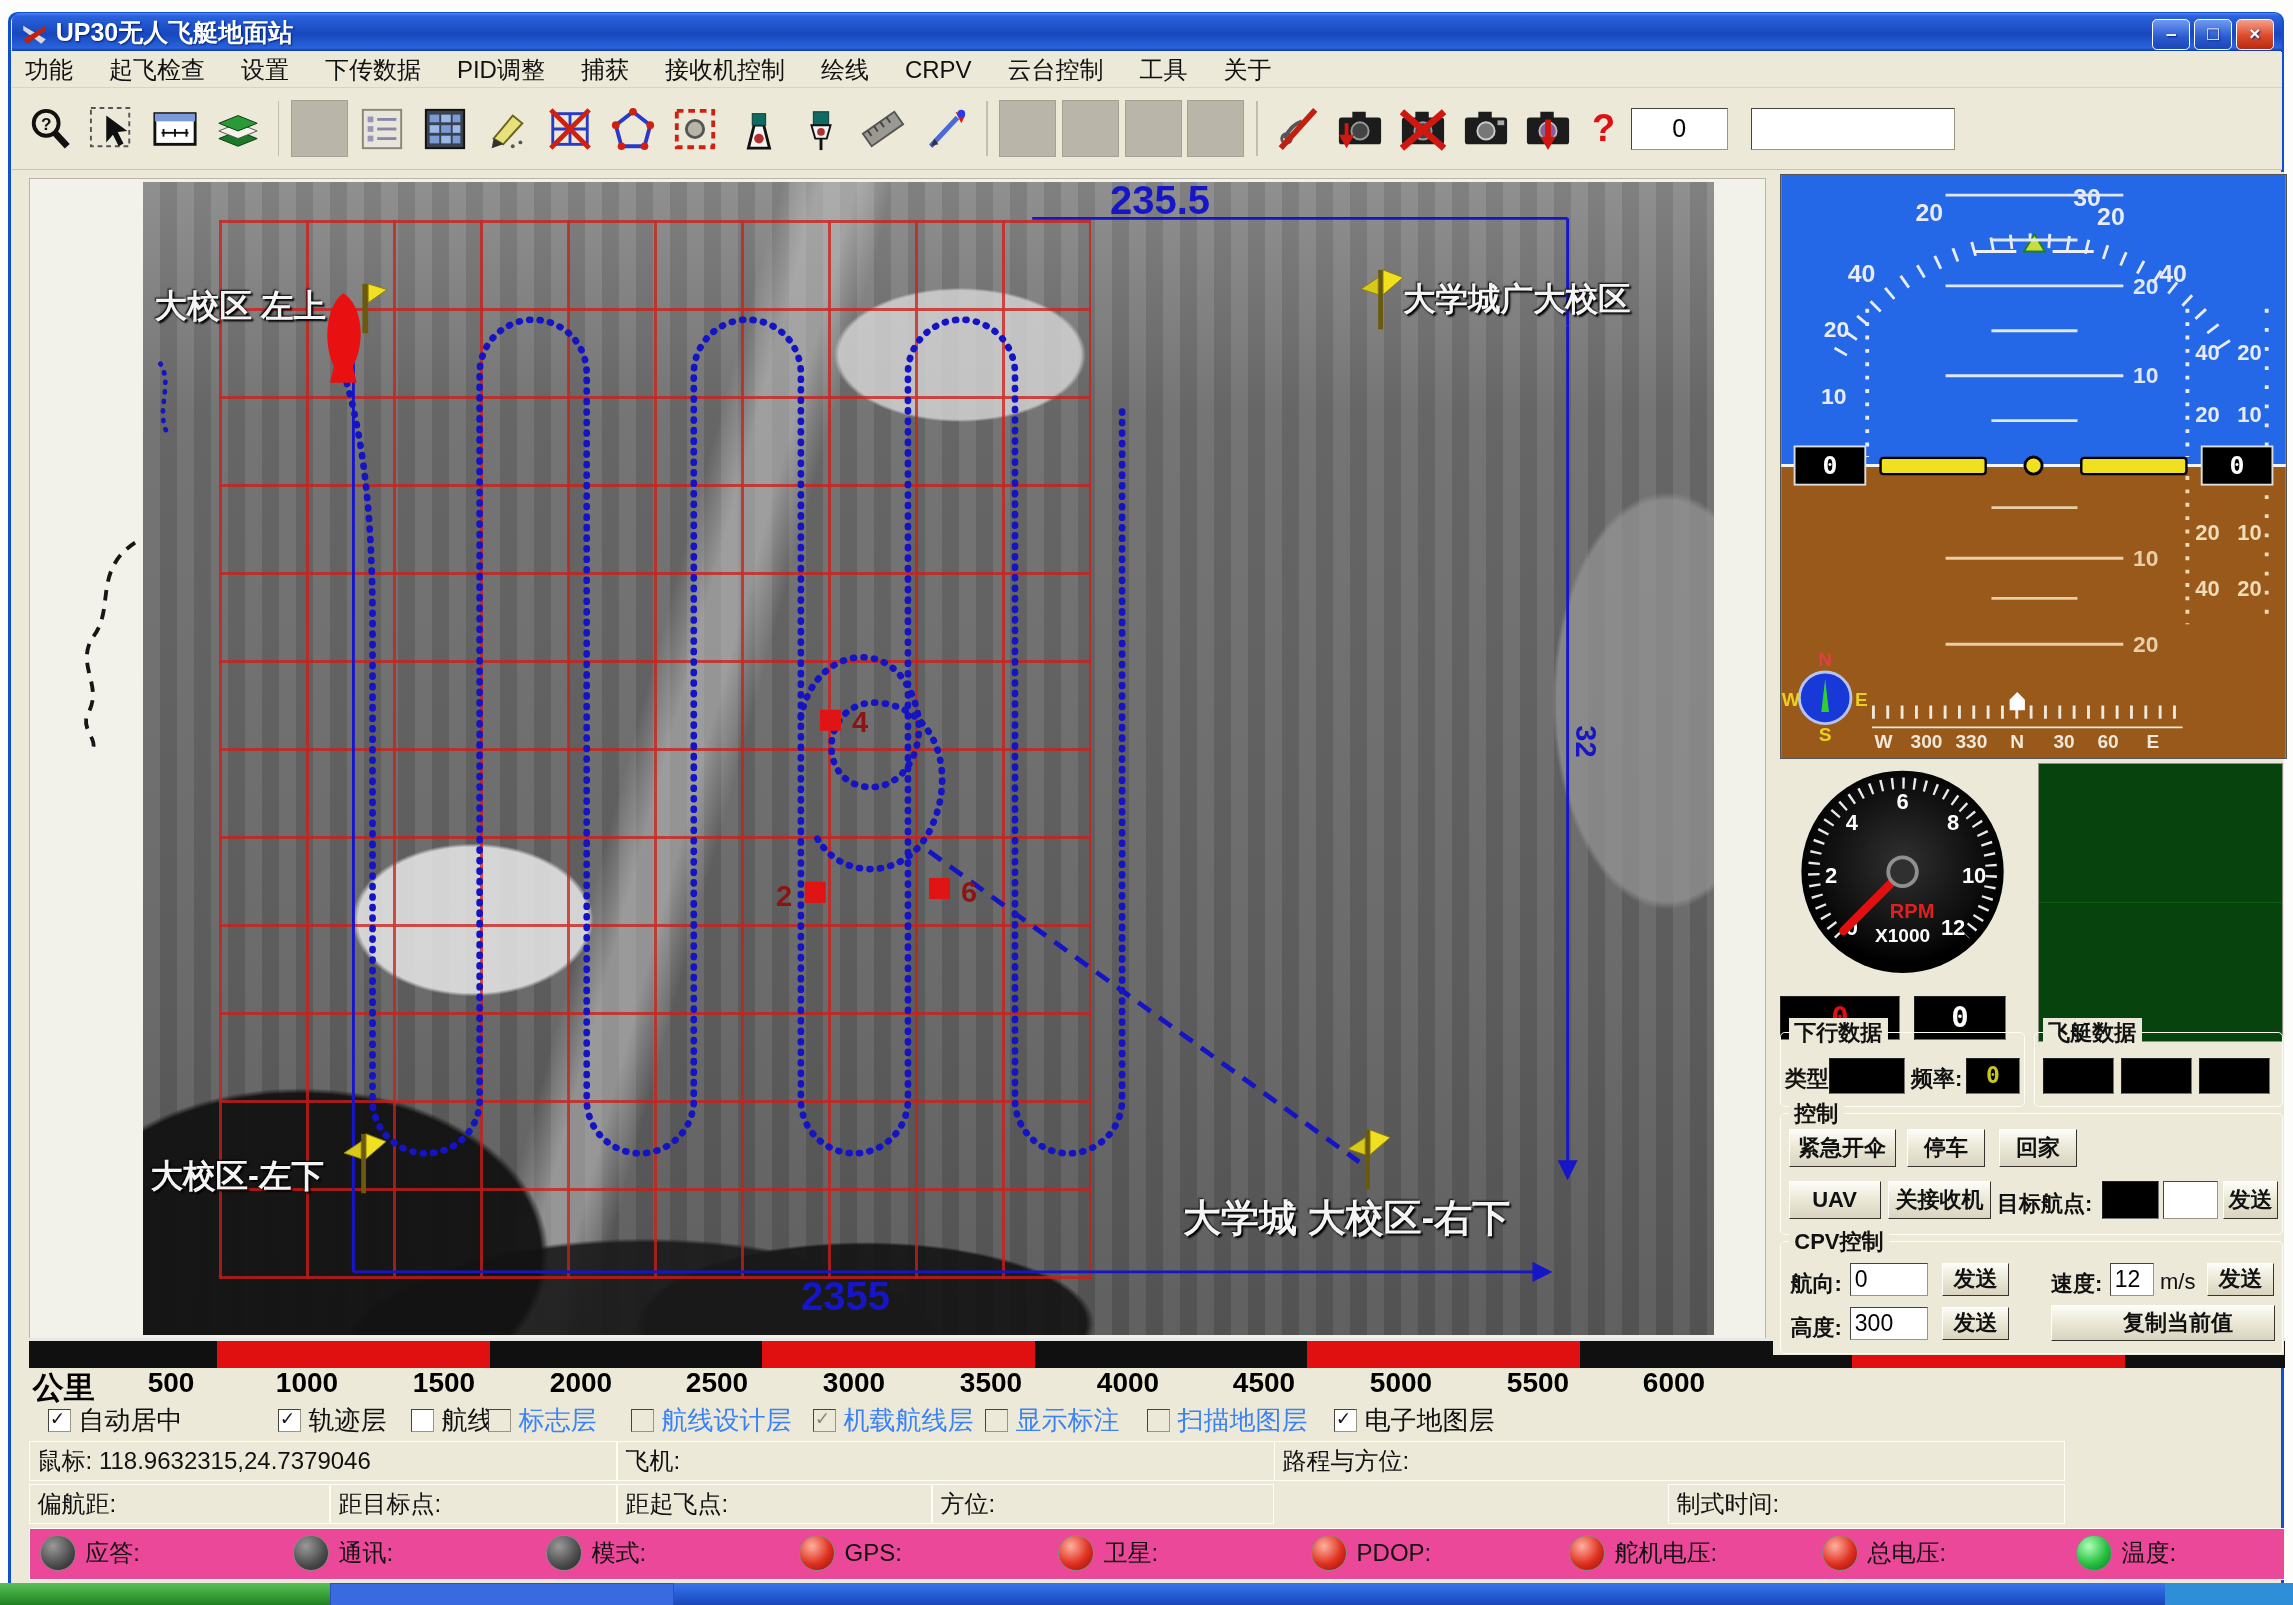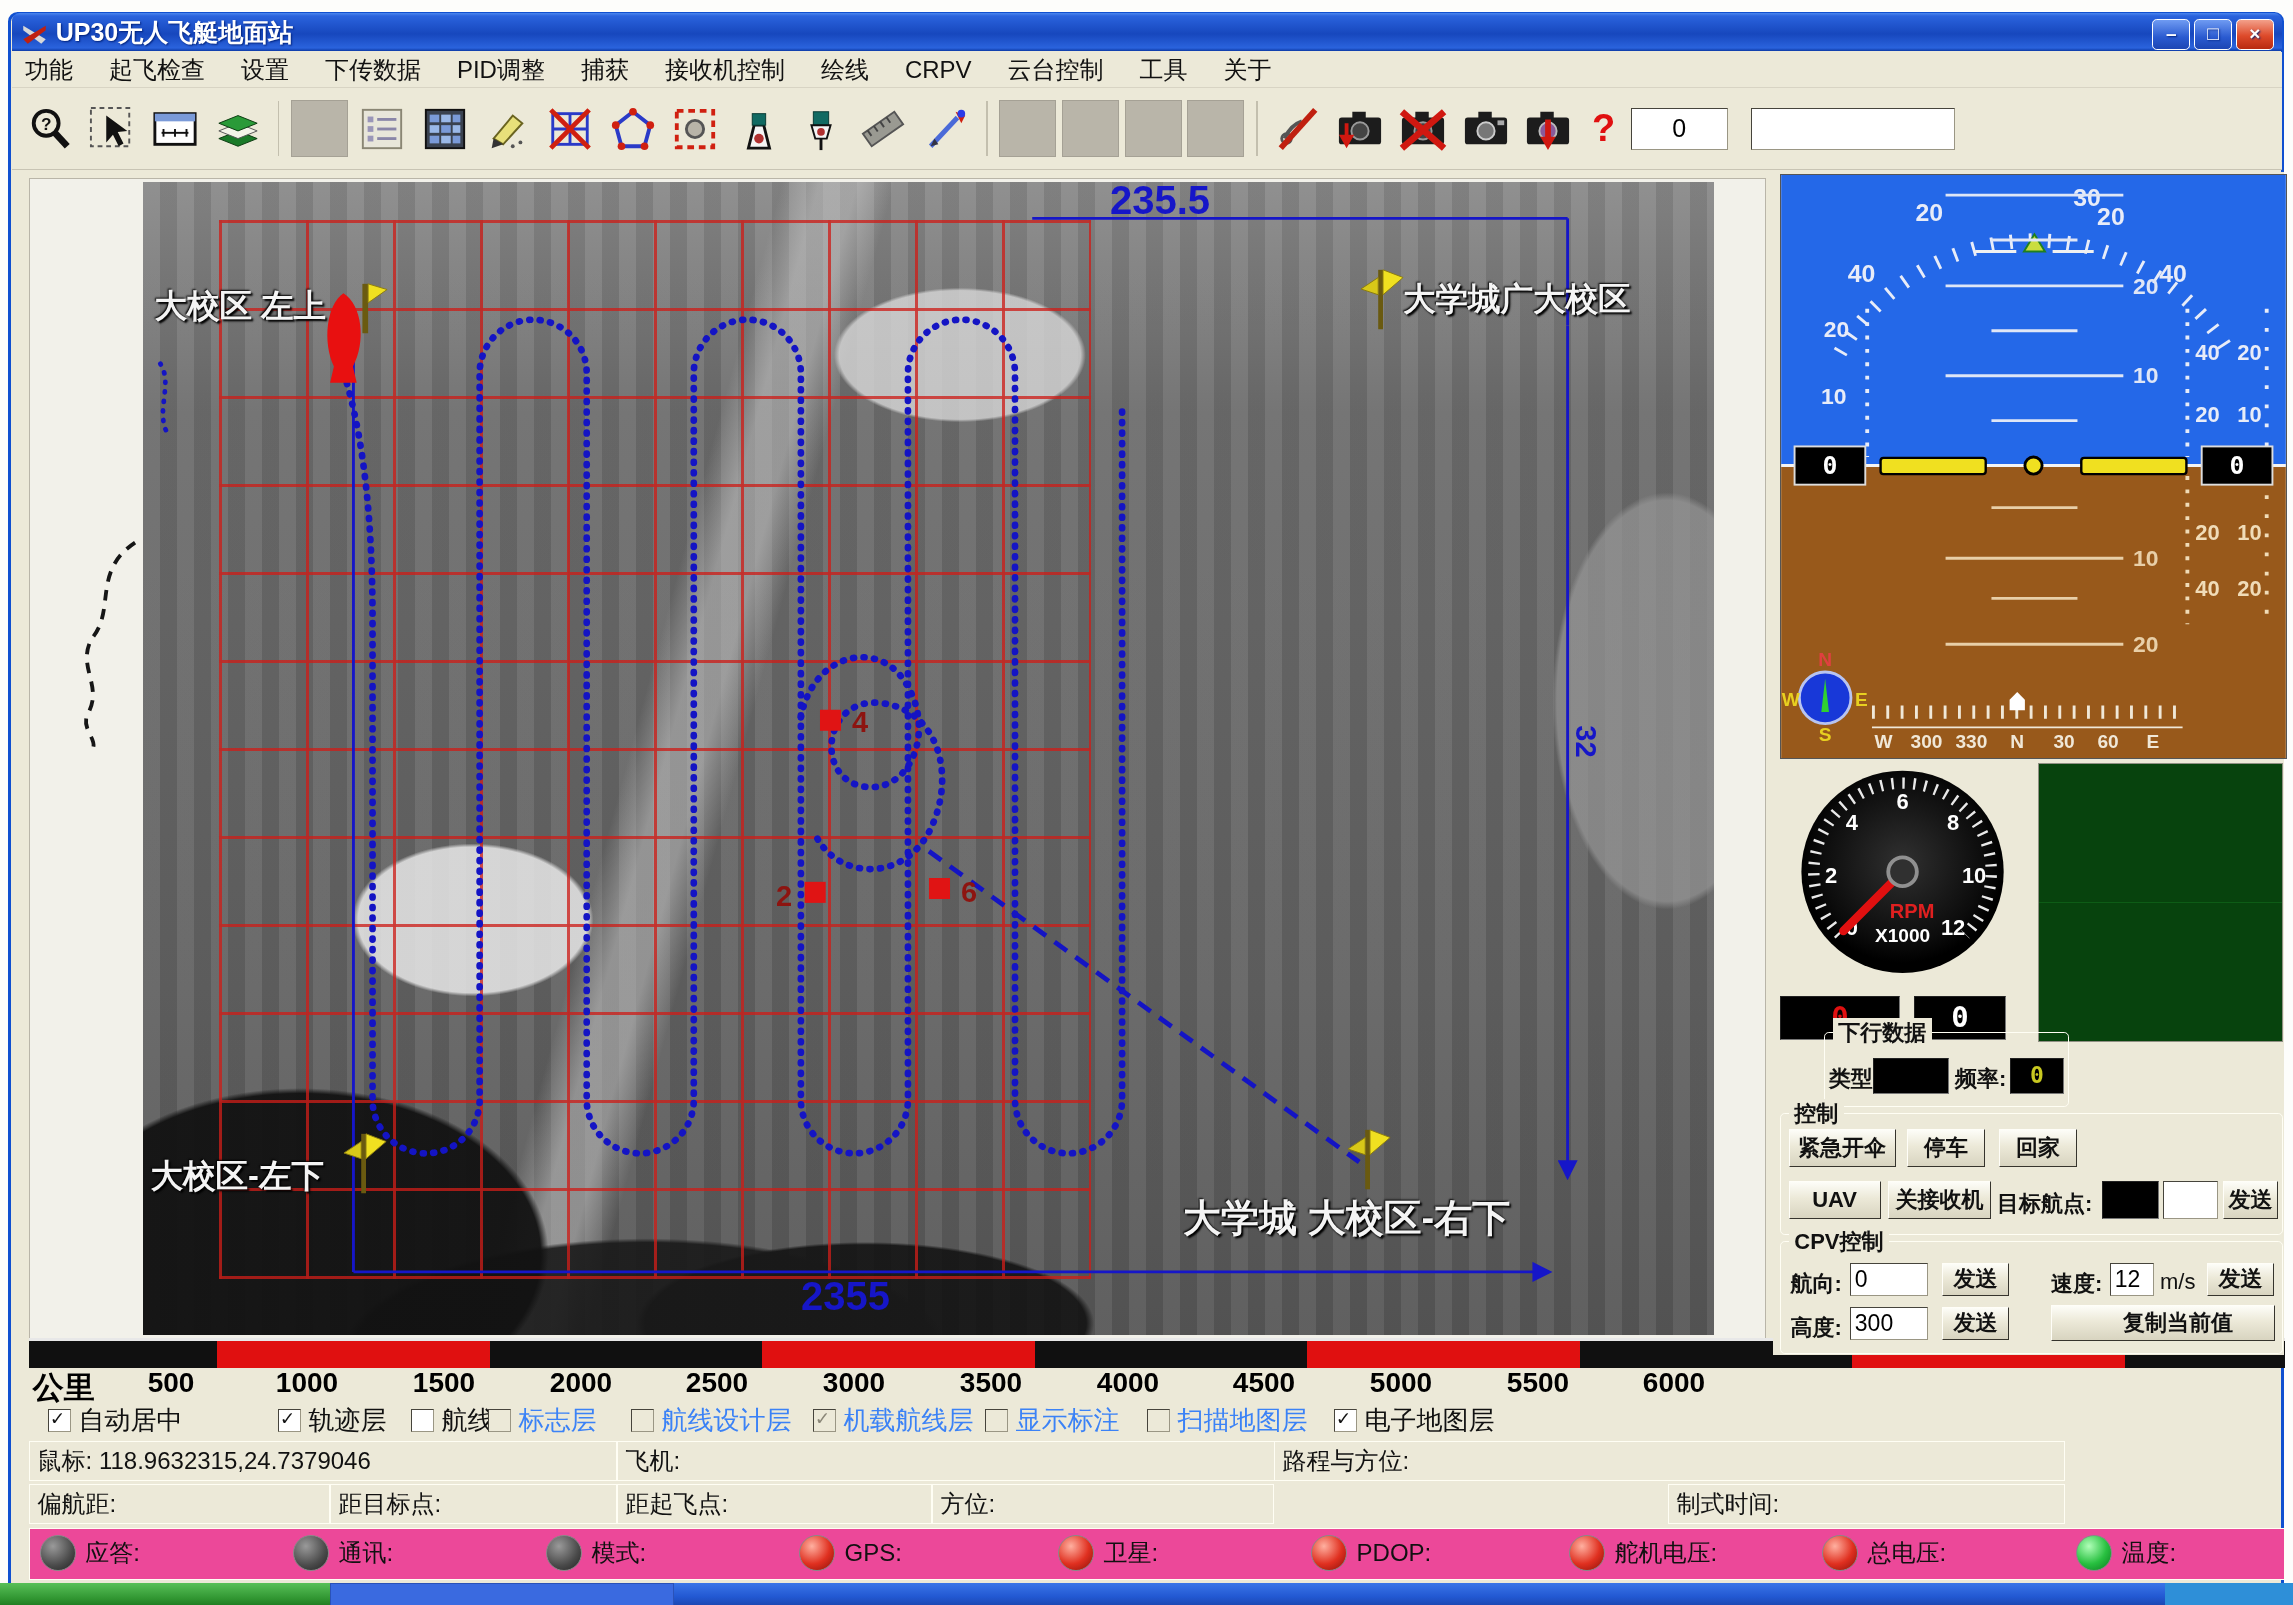--- a/index.html
+++ b/index.html
@@ -639,28 +639,34 @@
     <circle cx="128" cy="114" r="15" fill="#303030" stroke="#909090" stroke-width="4"></circle>
   </svg>
   <div class="digital" style="left:1780px;top:996px;width:120px;height:44px;color:#e01010;">0</div>
   <div class="digital" style="left:1914px;top:996px;width:92px;height:44px;color:#fff;">0</div>
 
   <div class="abs greenscreen">
     <div class="half"></div>
     <div class="half" style="border-bottom:none;"></div>
   </div>
 
-  <div class="groupbox" style="left:1780px;top:1032px;width:245px;height:75px;margin-left:44px;">
+  <div class="groupbox" style="left:1780px;top:1032px;width:245px;height:75px;">
     <span class="grouplabel">下行数据</span>
     <span class="rlabel" style="left:3.8px;top:31px;">类型</span>
     <div class="digital" style="left:48px;top:25px;width:76px;height:36px;color:#e8e820;font-size:23px;line-height:32.5px;"></div>
     <span class="rlabel" style="left:130px;top:31px;">频率:</span>
     <div class="digital" style="left:185px;top:25px;width:54px;height:36px;color:#c8c820;font-size:23px;line-height:32.5px;">0</div>
   </div>
 
+  <div class="groupbox" style="left:2034px;top:1032px;width:249px;height:75px;">
+    <span class="grouplabel">飞艇数据</span>
+    <div class="digital" style="left:7.6px;top:25px;width:71px;height:36px;color:#20e020;"></div>
+    <div class="digital" style="left:86px;top:25px;width:71px;height:36px;color:#20e020;"></div>
+    <div class="digital" style="left:164px;top:25px;width:71px;height:36px;color:#20e020;"></div>
+  </div>
 
   <div class="groupbox" style="left:1780px;top:1113px;width:503px;height:122px;">
     <span class="grouplabel">控制</span>
     <div class="xpbtn" style="left:7.6px;top:15.3px;width:107px;height:38px;">紧急开伞</div>
     <div class="xpbtn" style="left:126px;top:15.3px;width:78px;height:38px;">停车</div>
     <div class="xpbtn" style="left:218px;top:15.3px;width:78px;height:38px;">回家</div>
     <div class="xpbtn" style="left:7.6px;top:67px;width:92px;height:38px;">UAV</div>
     <div class="xpbtn" style="left:107px;top:67px;width:103px;height:38px;">关接收机</div>
     <span class="rlabel" style="left:216px;top:75px;">目标航点:</span>
     <div class="digital" style="left:321px;top:67px;width:57px;height:38px;color:#20e020;"></div>

